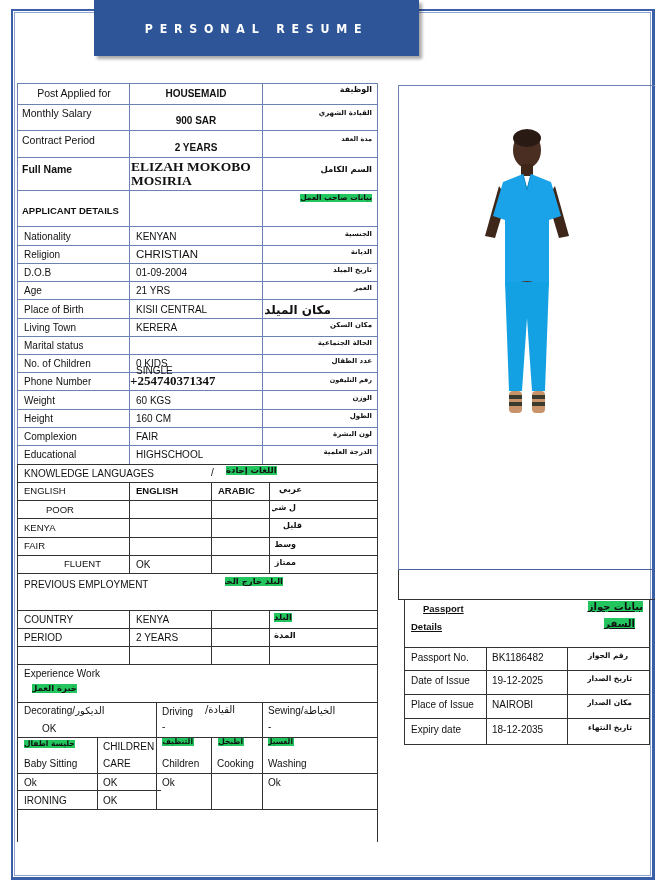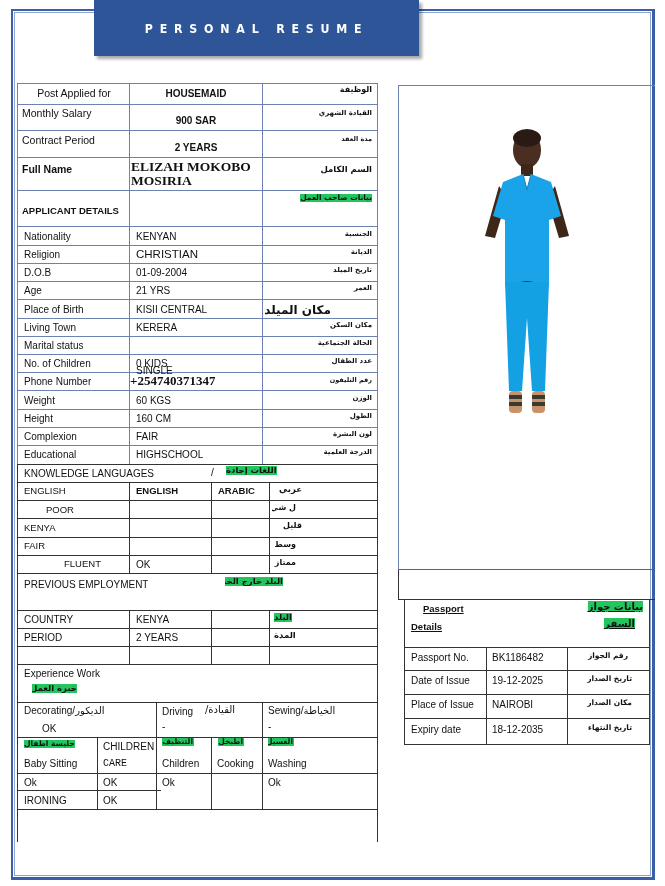--- a/index.html
+++ b/index.html
@@ -236,21 +236,21 @@
 
   <div class="cell" style="left:42px; top:723px; font-size:10px;">OK</div>
   <div class="cell" style="left:162px; top:721px; font-size:10px;">-</div>
   <div class="cell" style="left:268px; top:721px; font-size:10px;">-</div>
 
   <div class="cell ar" style="left:24px; top:740px; width:60px; font-size:7.5px; text-align:left;"><span class="hl">جليسة اطفال</span></div>
   <div class="cell" style="left:24px; top:758px; font-size:10px;">Baby Sitting</div>
   <div class="cell" style="left:24px; top:777px; font-size:10px;">Ok</div>
 
   <div class="cell" style="left:103px; top:741px; font-size:10px;">CHILDREN</div>
-  <div class="cell" style="left:103px; top:758px; font-size:10px;font-family:Liberation Mono, monospace;">CARE</div>
+  <div class="cell" style="left:103px; top:758px; font-size:10px;">CARE</div>
   <div class="cell" style="left:103px; top:777px; font-size:10px;">OK</div>
 
   <div class="cell ar" style="left:162px; top:738px; width:32px; font-size:7.5px; text-align:left;"><span class="hl" style="padding:2px 1px 6px;">التنظيف</span></div>
   <div class="cell" style="left:162px; top:758px; font-size:10px;">Children</div>
   <div class="cell" style="left:162px; top:777px; font-size:10px;">Ok</div>
 
   <div class="cell ar" style="left:218px; top:738px; width:26px; font-size:7.5px; text-align:left;"><span class="hl" style="padding:2px 1px 6px;text-align:center;">اطبخل</span></div>
   <div class="cell" style="left:217px; top:758px; font-size:10px;">Cooking</div>
 
   <div class="cell ar" style="left:268px; top:738px; width:26px; font-size:7.5px; text-align:left;"><span class="hl" style="padding:2px 1px 6px;">الغسيل</span></div>

